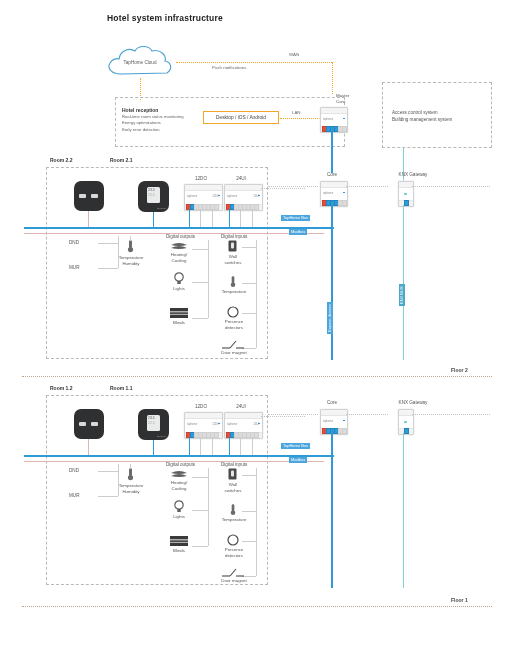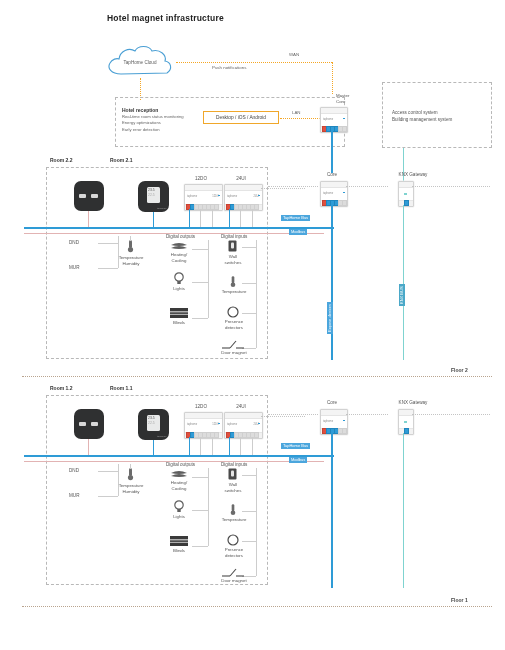--- a/index.html
+++ b/index.html
@@ -65,21 +65,21 @@
   .grpLab{position:absolute;font-size:4.6px;color:#555;}
   .conn{position:absolute;background:#cdcdcd;}
 
   .floorlab{position:absolute;font-size:5px;font-weight:bold;color:#444;}
   .floordot{position:absolute;height:0;border-top:1.8px dotted #b9a48f;}
   .sep-dot{position:absolute;height:0;border-top:1.5px dotted #c4c4c4;}
 </style>
 </head>
 <body>
 
-<div class="abs ttl" style="left:107px;top:13px;">Hotel magnet infrastructure</div>
+<div class="abs ttl" style="left:107px;top:13px;">Hotel system infrastructure</div>
 
 <div class="abs" style="left:103px;top:42px;">
   <svg class="cloud" viewBox="0 0 74 38">
     <path d="M18 32 C8 32 4 26 7 21 C9 17 14 16 16 17 C17 9 26 5 32 9
              C35 3 46 3 49 9 C57 7 64 13 62 19 C68 20 70 27 64 31 Z" fill="#ffffff" stroke="#4a9fd4" stroke-width="1.1"></path>
   </svg>
   <div class="abs" style="left:0;top:0;width:74px;height:38px;display:flex;align-items:center;justify-content:center;">
     <span style="font-size:4.6px;color:#5c5c5c;padding-top:2px;">TapHome Cloud</span>
   </div>
 </div>

